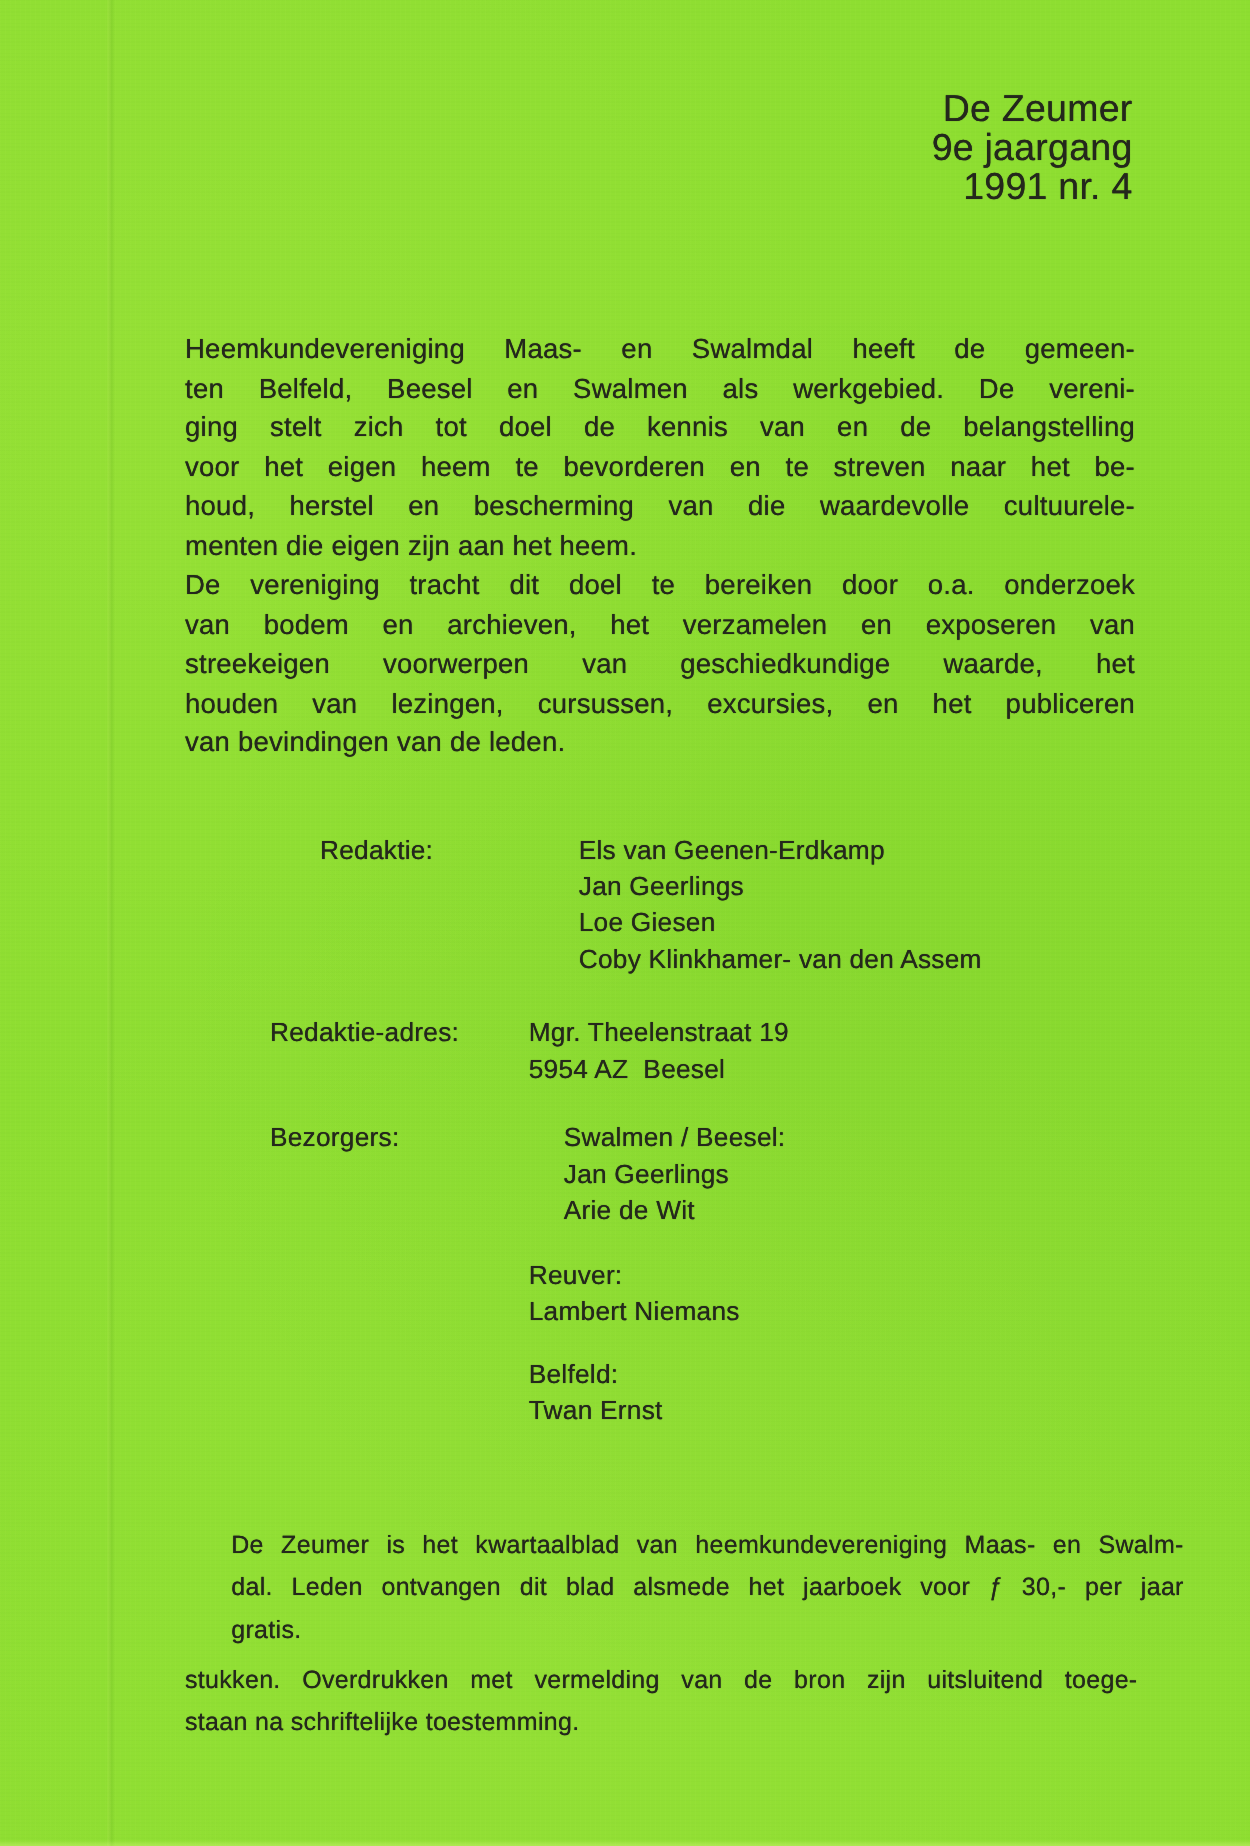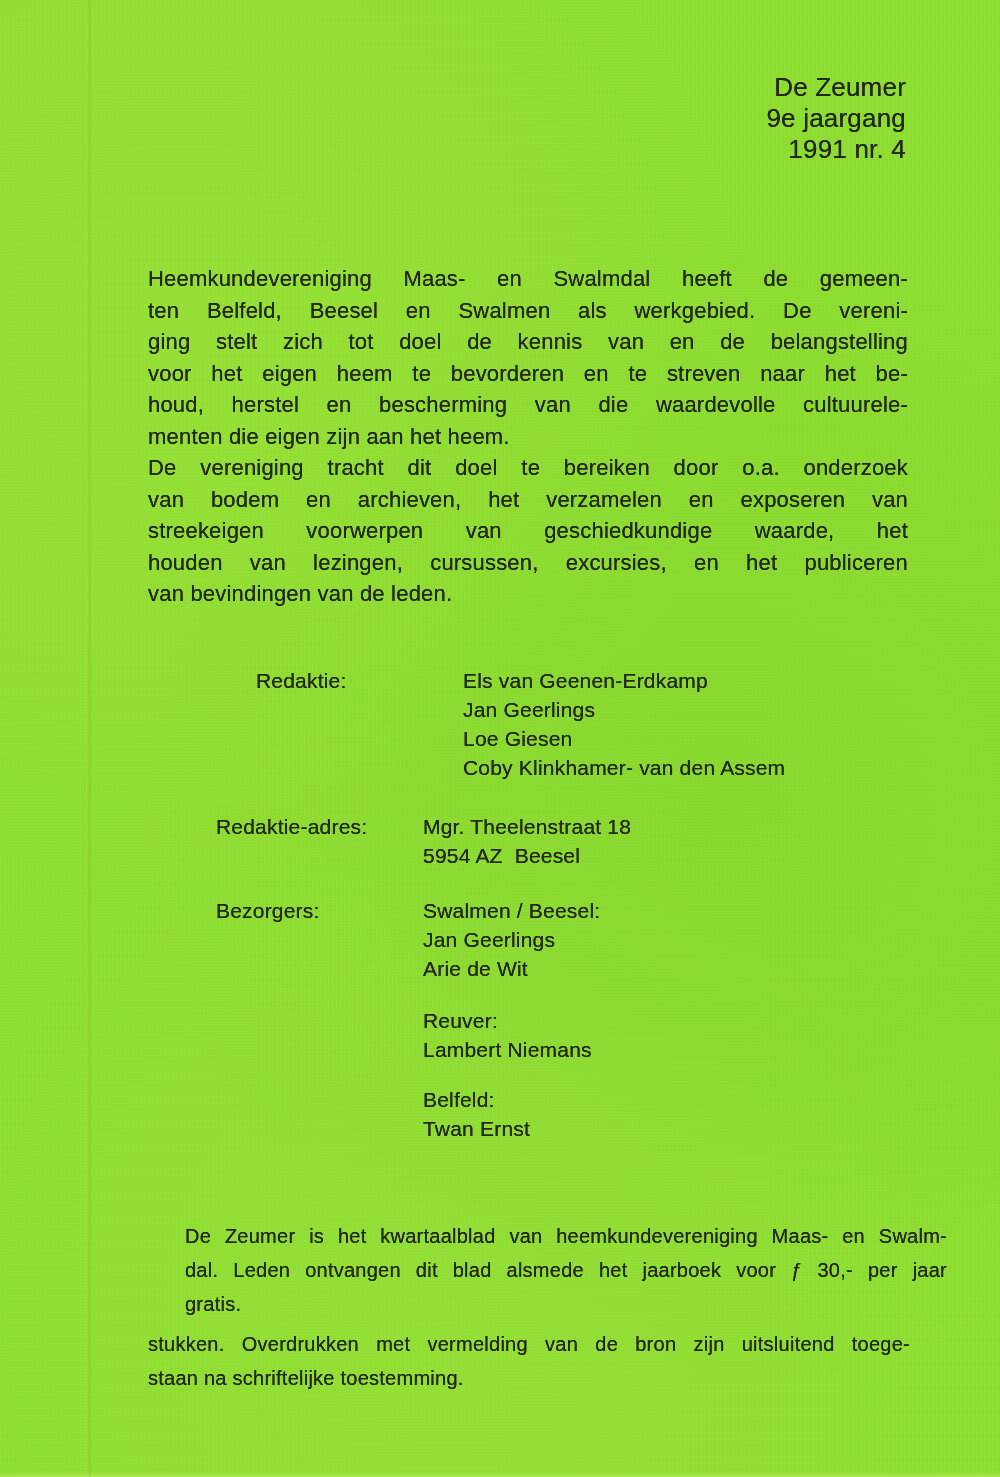--- a/index.html
+++ b/index.html
@@ -26,38 +26,38 @@
   }
   .bottom-edge {
     position: absolute; left: 0; right: 0; bottom: 0; height: 5px;
     background: linear-gradient(0deg, rgba(235,255,150,0.35), rgba(235,255,150,0));
   }
   .txt { text-shadow: 0 0 0.6px currentColor; letter-spacing: 0.2px; }
 
   .masthead {
     position: absolute; top: 72px; left: 0; right: 94px;
     text-align: right;
-    font-size: 26px; line-height: 31px;
+    font-size: 30px; line-height: 31px;
   }
 
   .intro {
     position: absolute; top: 263px; left: 148px; width: 760px;
     font-size: 22px; line-height: 31.5px;
   }
   .jl { text-align: justify; text-align-last: justify; -moz-text-align-last: justify; }
   .jl-last { text-align-last: left; -moz-text-align-last: left; }
 
   .colophon {
     position: absolute; top: 666px; left: 216px; width: 700px;
     font-size: 21px; line-height: 29px;
   }
   .col-row { display: flex; }
   .col-row.mb30 { margin-bottom: 30px; margin-left: 40px; }
   .col-row.mb26 { margin-bottom: 26px; }
-  .col-row.mb23 { margin-bottom: 23px; }
+  .col-row.mb23 { margin-bottom: 23px; gap: 28px; }
   .col-row.mb21 { margin-bottom: 21px; }
   .col-label { width: 207px; flex: none; }
   .col-lines { flex: 1; }
   .col-line { white-space: pre-wrap; }
 
   .footer-block {
     position: absolute; left: 148px; width: 762px;
     font-size: 20px; line-height: 34px;
     letter-spacing: 0.25px;
   }
@@ -102,21 +102,21 @@
         <div class="col-line">Els van Geenen-Erdkamp</div>
         <div class="col-line">Jan Geerlings</div>
         <div class="col-line">Loe Giesen</div>
         <div class="col-line">Coby Klinkhamer- van den Assem</div>
       </div>
     </div>
 
     <div class="col-row mb26">
       <div class="col-label">Redaktie-adres:</div>
       <div class="col-lines">
-        <div class="col-line">Mgr. Theelenstraat 18</div>
+        <div class="col-line">Mgr. Theelenstraat 19</div>
         <div class="col-line">5954 AZ  Beesel</div>
       </div>
     </div>
 
     <div class="col-row mb23">
       <div class="col-label">Bezorgers:</div>
       <div class="col-lines">
         <div class="col-line">Swalmen / Beesel:</div>
         <div class="col-line">Jan Geerlings</div>
         <div class="col-line">Arie de Wit</div>

